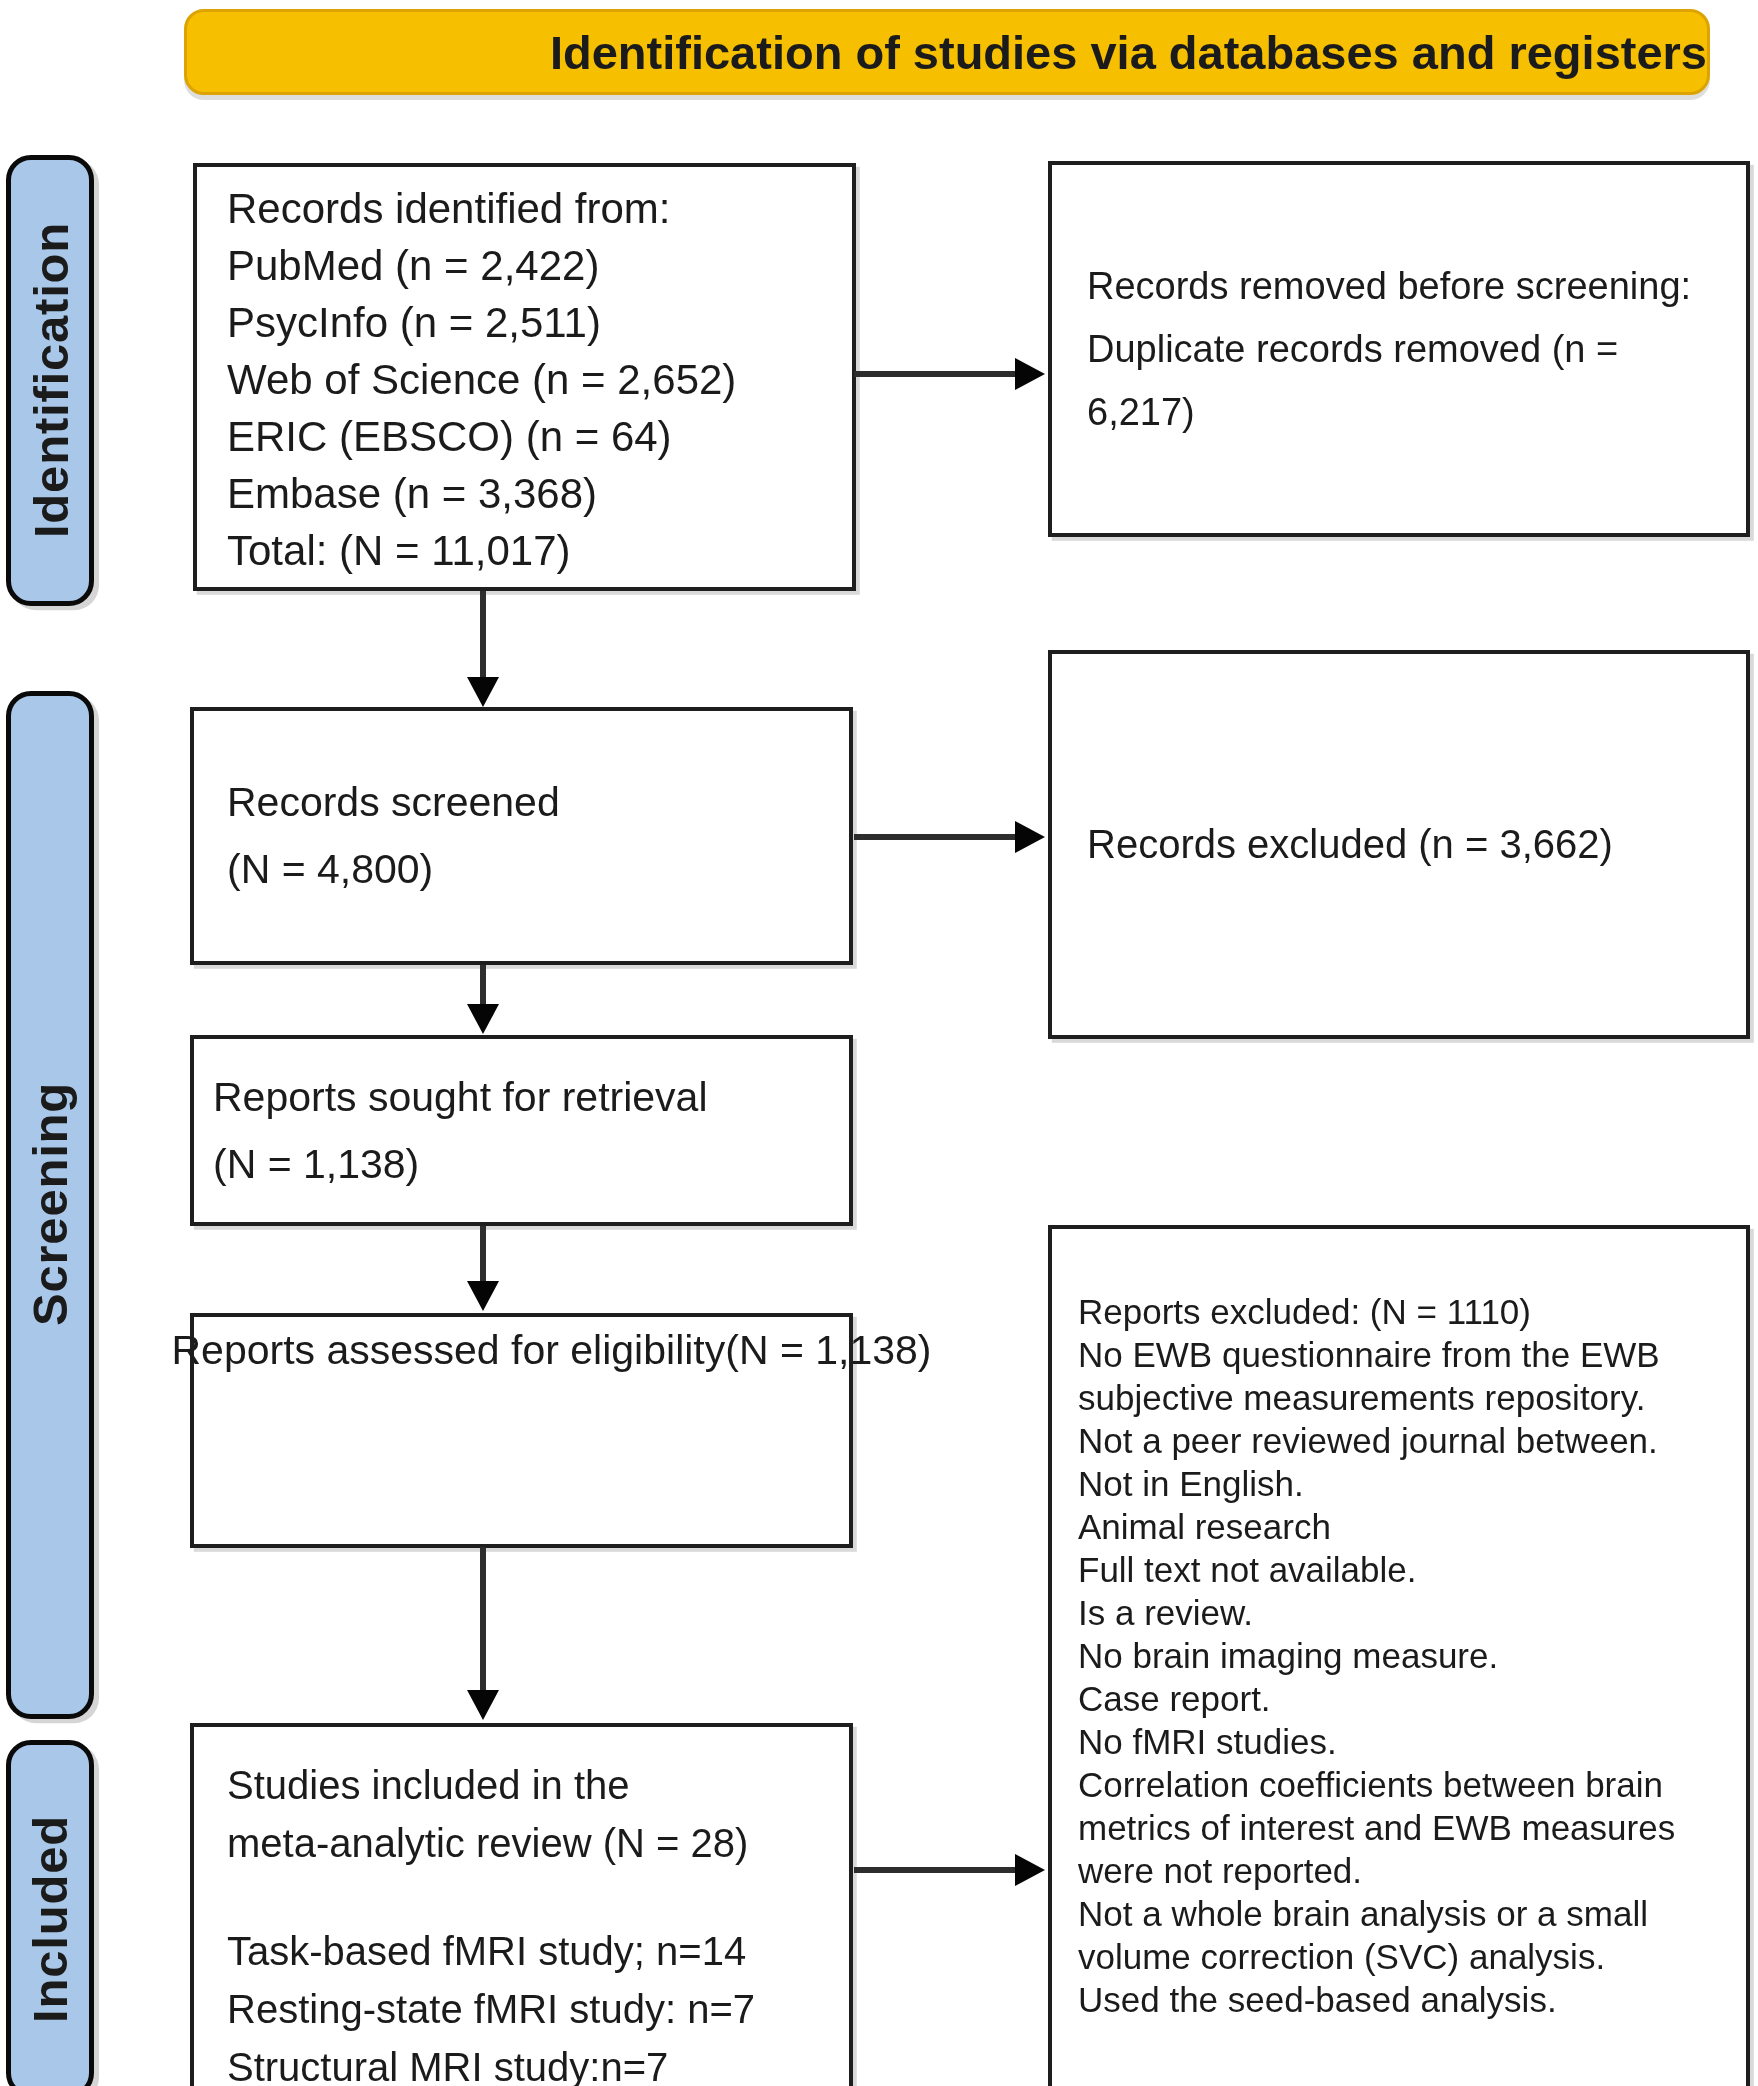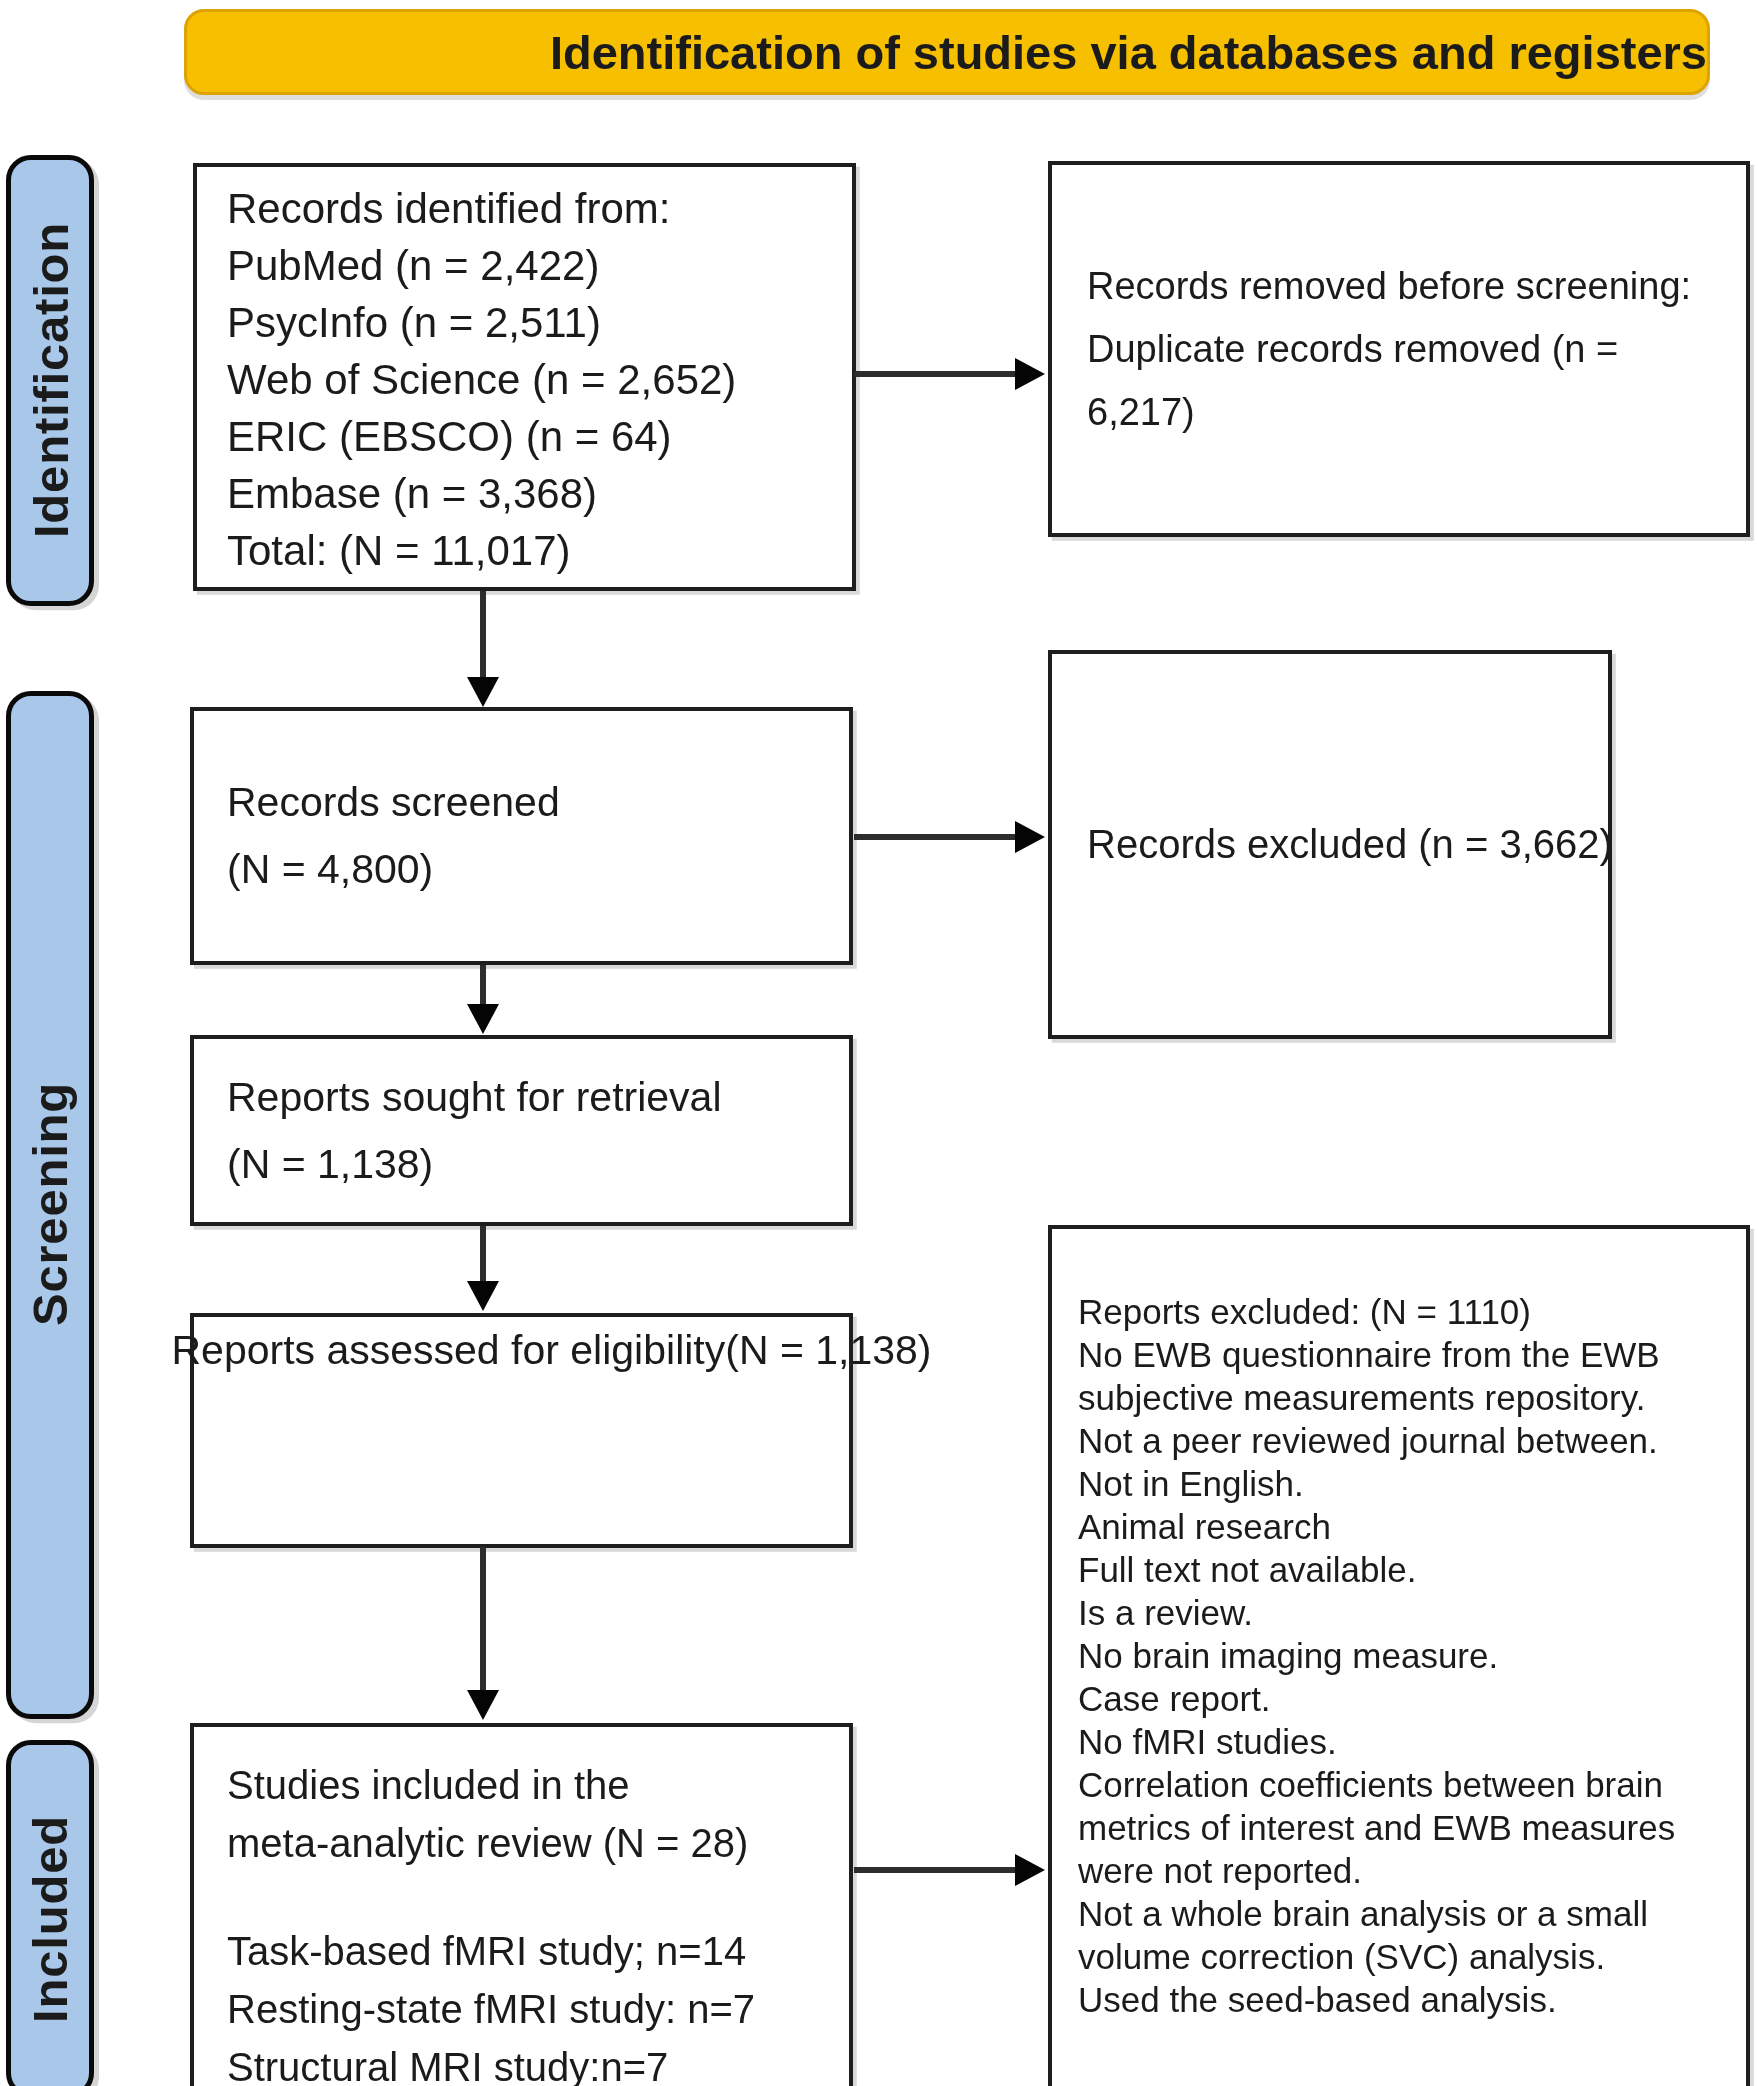--- a/index.html
+++ b/index.html
@@ -37,29 +37,29 @@
     position:absolute;background:#ffffff;border:4.6px solid #1e1e1e;
     box-sizing:border-box;box-shadow:3.8px 3.8px 0 rgba(145,145,145,.35);
   }
   .line{white-space:nowrap;}
   
   .b1{left:193px;top:163px;width:663px;height:428px;padding:12.5px 8.3px 0 30px;}
   .b1 .line{font-size:42px;line-height:57px;}
   .b1 .indent{}
   .b2{left:190px;top:707px;width:663px;height:258px;display:flex;flex-direction:column;justify-content:center;padding-left:33px;}
   .b2 .line,.b3 .line,.b4 .line{font-size:41px;line-height:67px;}
-  .b3{left:190px;top:1035px;width:663px;height:191px;display:flex;flex-direction:column;justify-content:center;padding-left:33px;}
+  .b3{left:190px;top:1035px;width:663px;height:191px;display:flex;flex-direction:column;justify-content:center;padding-left:19px;}
   .b4{left:190px;top:1313px;width:663px;height:235px;display:flex;flex-direction:row;justify-content:center;padding-left:60px;}
   .b5{left:190px;top:1723px;width:663px;height:377px;padding:29px 8.3px 0 33px;}
   .b5 .line{font-size:40px;line-height:58px;}
   .b5 .gap{height:50px;}
   
   .r1{left:1048px;top:161px;width:702px;height:376px;display:flex;flex-direction:column;justify-content:center;padding-left:35px;}
   .r1 .line{font-size:38px;line-height:63px;}
-  .r2{left:1048px;top:650px;width:564px;height:389px;display:flex;flex-direction:column;justify-content:center;padding-left:35px;}
+  .r2{left:1048px;top:650px;width:702px;height:389px;display:flex;flex-direction:column;justify-content:center;padding-left:35px;}
   .r2 .line{font-size:40px;line-height:63px;}
   .r3{left:1048px;top:1225px;width:702px;height:872px;padding:61px 6.3px 0 26px;}
   .r3 .line{font-size:35px;line-height:43px;}
   
   .shaft-h{position:absolute;height:5.8px;background:#2d2d2d;}
   .shaft-v{position:absolute;width:5.8px;background:#2d2d2d;}
   .head-right{position:absolute;width:0;height:0;border-top:16px solid transparent;border-bottom:16px solid transparent;border-left:30px solid #050505;}
   .head-down{position:absolute;width:0;height:0;border-left:16px solid transparent;border-right:16px solid transparent;border-top:30px solid #050505;}
 </style>
 </head>

